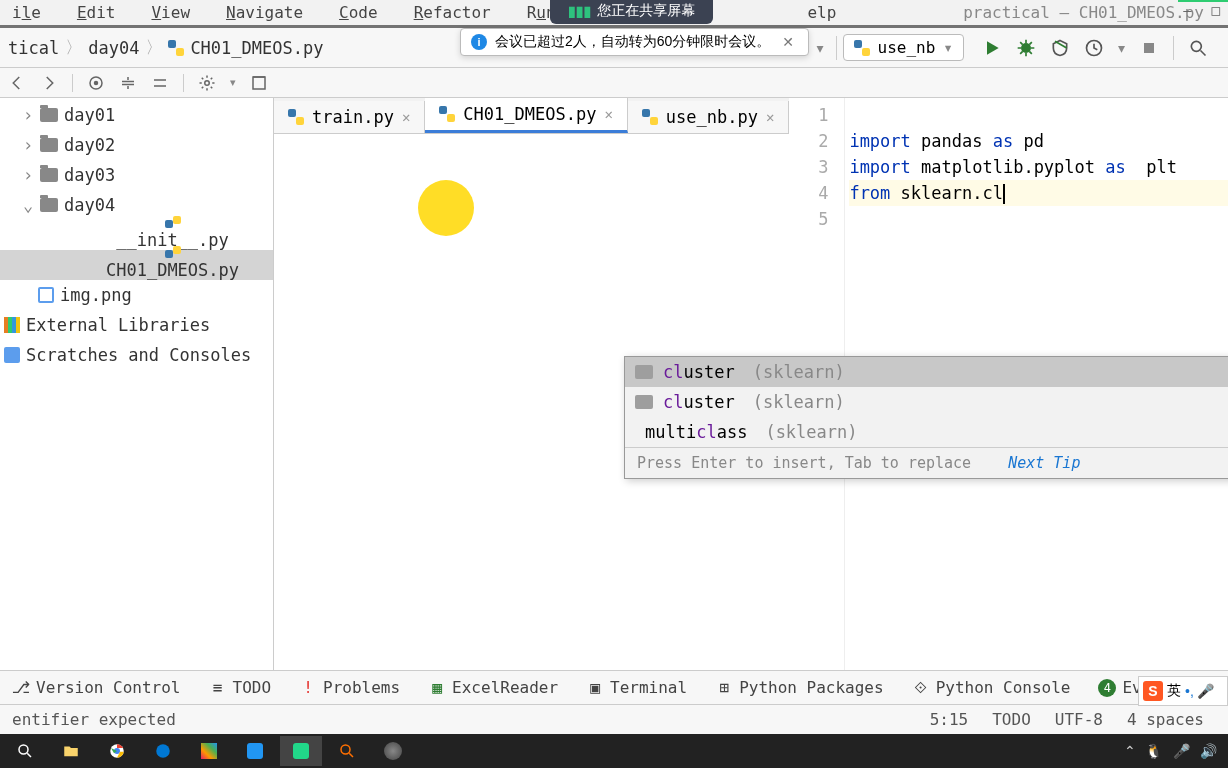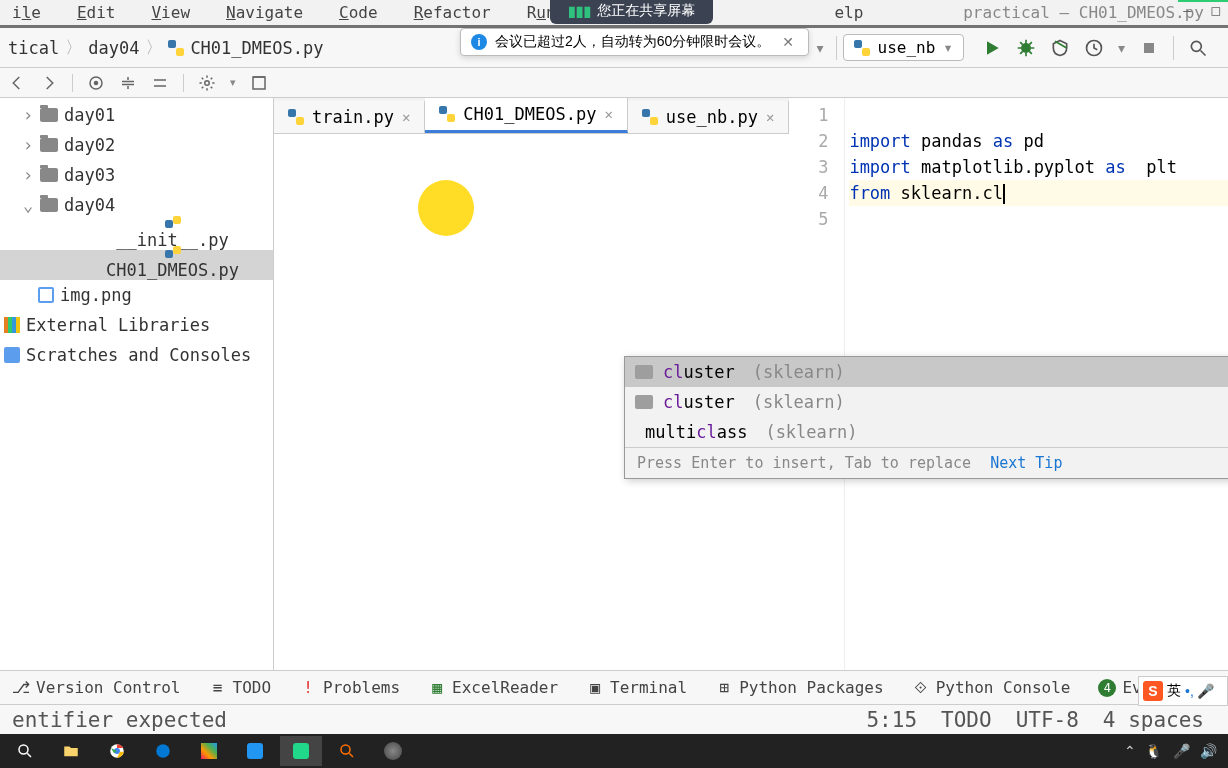--- a/index.html
+++ b/index.html
@@ -66,25 +66,25 @@
 .inspect .warn { color:#f9a825; font-weight:bold; }
 .inspect .chev { color:#777; }
 .autocomplete { position:absolute; left:350px; top:258px; width:860px; background:#f2f2f2; border:1px solid #999; box-shadow:2px 2px 8px rgba(0,0,0,.2); z-index:6; font-family:monospace; font-size:17px; }
 .autocomplete .opt { display:flex; align-items:center; gap:10px; padding:4px 10px; height:30px; cursor:pointer; }
 .autocomplete .opt.sel { background:#c8c8c8; }
 .autocomplete .pkg-icon { width:18px; height:14px; background:#9e9e9e; border-radius:2px; display:inline-block; }
 .autocomplete .match { color:#6a1b9a; }
 .autocomplete .rest { color:#000; }
 .autocomplete .paren { color:#888; margin-left:8px; }
 .autocomplete .hint { padding:6px 12px; color:#888; border-top:1px solid #ccc; font-size:15px; }
-.autocomplete .hint a { color:#1976d2; text-decoration:none; margin-left:10px; }
+.autocomplete .hint a { color:#1976d2; text-decoration:none; margin-left:28px;font-style:italic; }
 .bottom-tools { height:34px; border-top:1px solid #ccc; display:flex; align-items:center; gap:28px; padding:0 12px; background:#f7f7f7; font-family:monospace; font-size:16px; color:#444; }
 .bottom-tools .item { display:flex; align-items:center; gap:6px; cursor:pointer; }
 .bottom-tools .ico { width:18px; height:18px; display:inline-flex; align-items:center; justify-content:center; }
-.status { height:30px; border-top:1px solid #ccc; display:flex; align-items:center; padding:0 12px; background:#f7f7f7; font-family:monospace; font-size:21px; color:#555; }
+.status { height:30px; border-top:1px solid #ccc; display:flex; align-items:center; padding:0 12px; background:#f7f7f7; font-family:monospace; font-size:16px; color:#555; }
 .status .spacer { flex:1; }
 .status .cell { padding:0 12px; }
 .taskbar { height:34px; background:#222; display:flex; align-items:center; gap:4px; padding:0 4px; }
 .taskbar .tbtn { width:42px; height:30px; display:flex; align-items:center; justify-content:center; color:#fff; cursor:pointer; }
 .taskbar .tbtn.active { background:#444; }
 .taskbar .spacer { flex:1; }
 .taskbar .tray { display:flex; align-items:center; gap:10px; color:#ccc; padding-right:6px; }
 .sogou { position:absolute; right:0; bottom:62px; width:90px; height:30px; background:#fff; border:1px solid #ccc; display:flex; align-items:center; gap:4px; padding:0 4px; z-index:20; }
 .sogou .s { width:20px; height:20px; background:#ff5722; border-radius:3px; color:#fff; display:flex; align-items:center; justify-content:center; font-weight:bold; }
 svg { display:block; }
@@ -116,21 +116,21 @@
 <div class="menubar">
   <span class="mitem">i<u>l</u>e</span>
   <span class="mitem"><u>E</u>dit</span>
   <span class="mitem"><u>V</u>iew</span>
   <span class="mitem"><u>N</u>avigate</span>
   <span class="mitem"><u>C</u>ode</span>
   <span class="mitem"><u>R</u>efactor</span>
   <span class="mitem">R<u>u</u>n</span>
   <span class="mitem"><u>T</u>ools</span>
   <span class="mitem">V</span>
-  <span class="mitem" style="margin-left:113px">elp</span>
+  <span class="mitem" style="margin-left:86px">elp</span>
   <span class="spacer"></span>
   <span class="proj">practical – CH01_DMEOS.py</span>
 </div>
 
 <div class="toolbar">
   <div class="breadcrumb">
     <span>tical</span>
     <span class="sep">〉</span>
     <span>day04</span>
     <span class="sep">〉</span>

